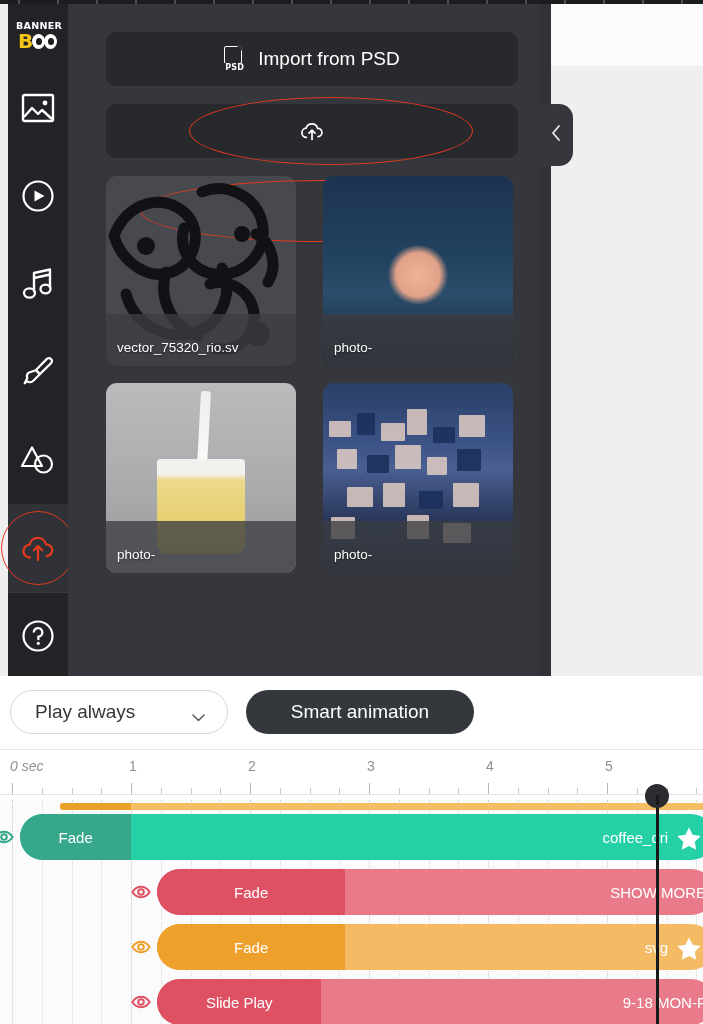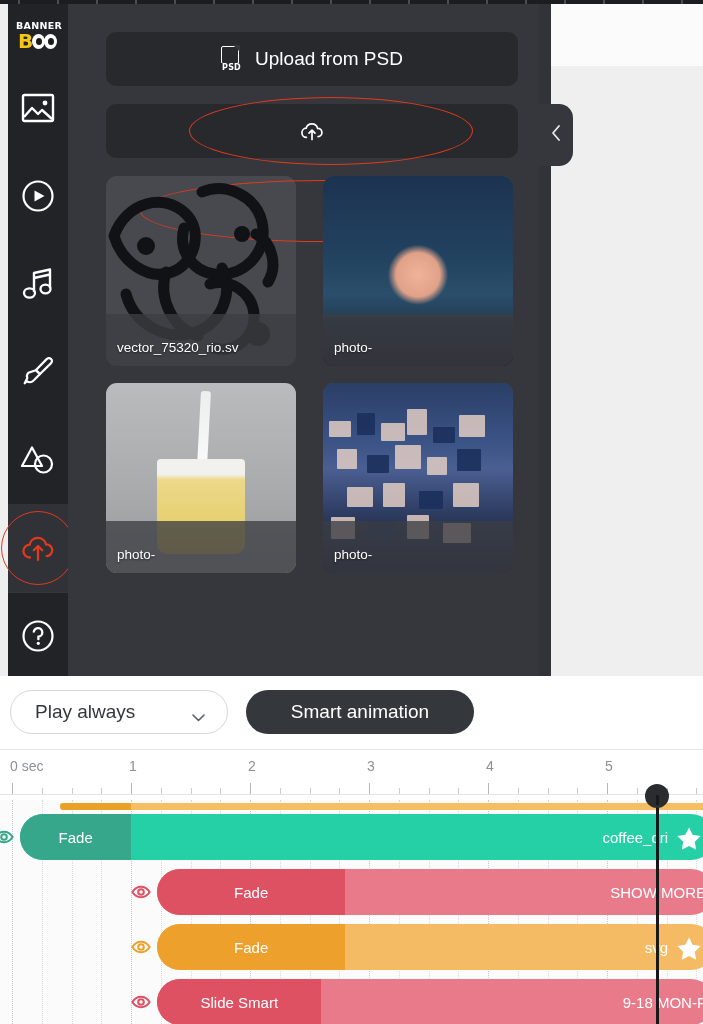--- a/index.html
+++ b/index.html
@@ -389,21 +389,21 @@
       <span style="display:block;width:40px;height:4px;background:#e9eaec;border-radius:1px;"></span>
     </div>
 
     <div class="panel">
 
       <button class="big-btn">
         <span class="psd-icon">
           <span class="doc"></span>
           <span class="txt">PSD</span>
         </span>
-        <span class="lbl">Upload from PSD</span>
+        <span class="lbl">Import from PSD</span>
       </button>
 
       <button class="big-btn">
         <span style="display:flex;">
           <svg width="24" height="20" viewBox="0 0 24 20" fill="none">
             <path d="M6.4 16.4a4.6 4.6 0 0 1-.3-9.18A6 6 0 0 1 17.6 7.3a4.2 4.2 0 0 1 .5 8.38" stroke="#fff" stroke-width="1.7" stroke-linecap="round" fill="none"></path>
             <path d="M12 18.4V9.6M12 9.2l-3 3M12 9.2l3 3" stroke="#fff" stroke-width="1.7" stroke-linecap="round"></path>
           </svg>
         </span>
       </button>
@@ -495,21 +495,21 @@
           <svg width="13" height="8" viewBox="0 0 13 8" fill="none">
             <path d="M1 1l5.5 5.5L12 1" stroke="#5b5f66" stroke-width="1.6" stroke-linecap="round" stroke-linejoin="round"></path>
           </svg>
         </span>
       </div>
       <button class="smart-btn">Smart animation</button>
     </div>
 
     <div class="ruler" id="ruler">
       <div class="baseline"></div>
-    <div class="lab" style="left: 12px;">0 sec</div>
+    <div class="lab" style="left: 12px; font-style: italic;">0 sec</div>
         <div class="lab" style="left: 131px;">1</div>
         <div class="lab" style="left: 250px;">2</div>
         <div class="lab" style="left: 369px;">3</div>
         <div class="lab" style="left: 488px;">4</div>
         <div class="lab" style="left: 607px;">5</div>
         <div class="tick maj" style="left: 12px;"></div>
         <div class="tick min" style="left: 41.75px;"></div>
         <div class="tick min" style="left: 71.5px;"></div>
         <div class="tick min" style="left: 101.25px;"></div>
         <div class="tick maj" style="left: 131px;"></div>
@@ -594,21 +594,21 @@
           <span class="star"><svg width="26" height="25" viewBox="0 0 26 25" fill="none">
       <path d="M13 1.5l3.6 7.3 8.1 1.2-5.9 5.7 1.4 8-7.2-3.8-7.2 3.8 1.4-8L1.3 10l8.1-1.2z" fill="#ffffff"></path>
             </svg></span>
         </div>
         <div class="eye" style="left: 131.18px; top: 137px;"><svg width="20" height="20" viewBox="0 0 20 20" fill="none">
       <path d="M1.4 10S4.6 4.8 10 4.8 18.6 10 18.6 10 15.4 15.2 10 15.2 1.4 10 1.4 10z" stroke="#eda02c" stroke-width="2" fill="none"></path>
       <circle cx="10" cy="10" r="2.8" stroke="#eda02c" stroke-width="2" fill="none"></circle>
           </svg></div>
         <div class="track" style="left: 157.18px; width: 556.92px; top: 179px; background: rgb(233, 122, 137);">
           <span class="seg-dark" style="width:164.22000000000003px;background:#dd5163;">
-         <span class="t">Slide Smart</span>
+         <span class="t">Slide Play</span>
           </span>
        <span class="name" style="right: 8px;">9-18 MON-F</span>
         </div>
         <div class="eye" style="left: 131.18px; top: 192px;"><svg width="20" height="20" viewBox="0 0 20 20" fill="none">
       <path d="M1.4 10S4.6 4.8 10 4.8 18.6 10 18.6 10 15.4 15.2 10 15.2 1.4 10 1.4 10z" stroke="#dd5163" stroke-width="2" fill="none"></path>
       <circle cx="10" cy="10" r="2.8" stroke="#dd5163" stroke-width="2" fill="none"></circle>
           </svg></div>
         <div class="playhead-line" style="left: 656px;"></div>
       </div>
   </div>

